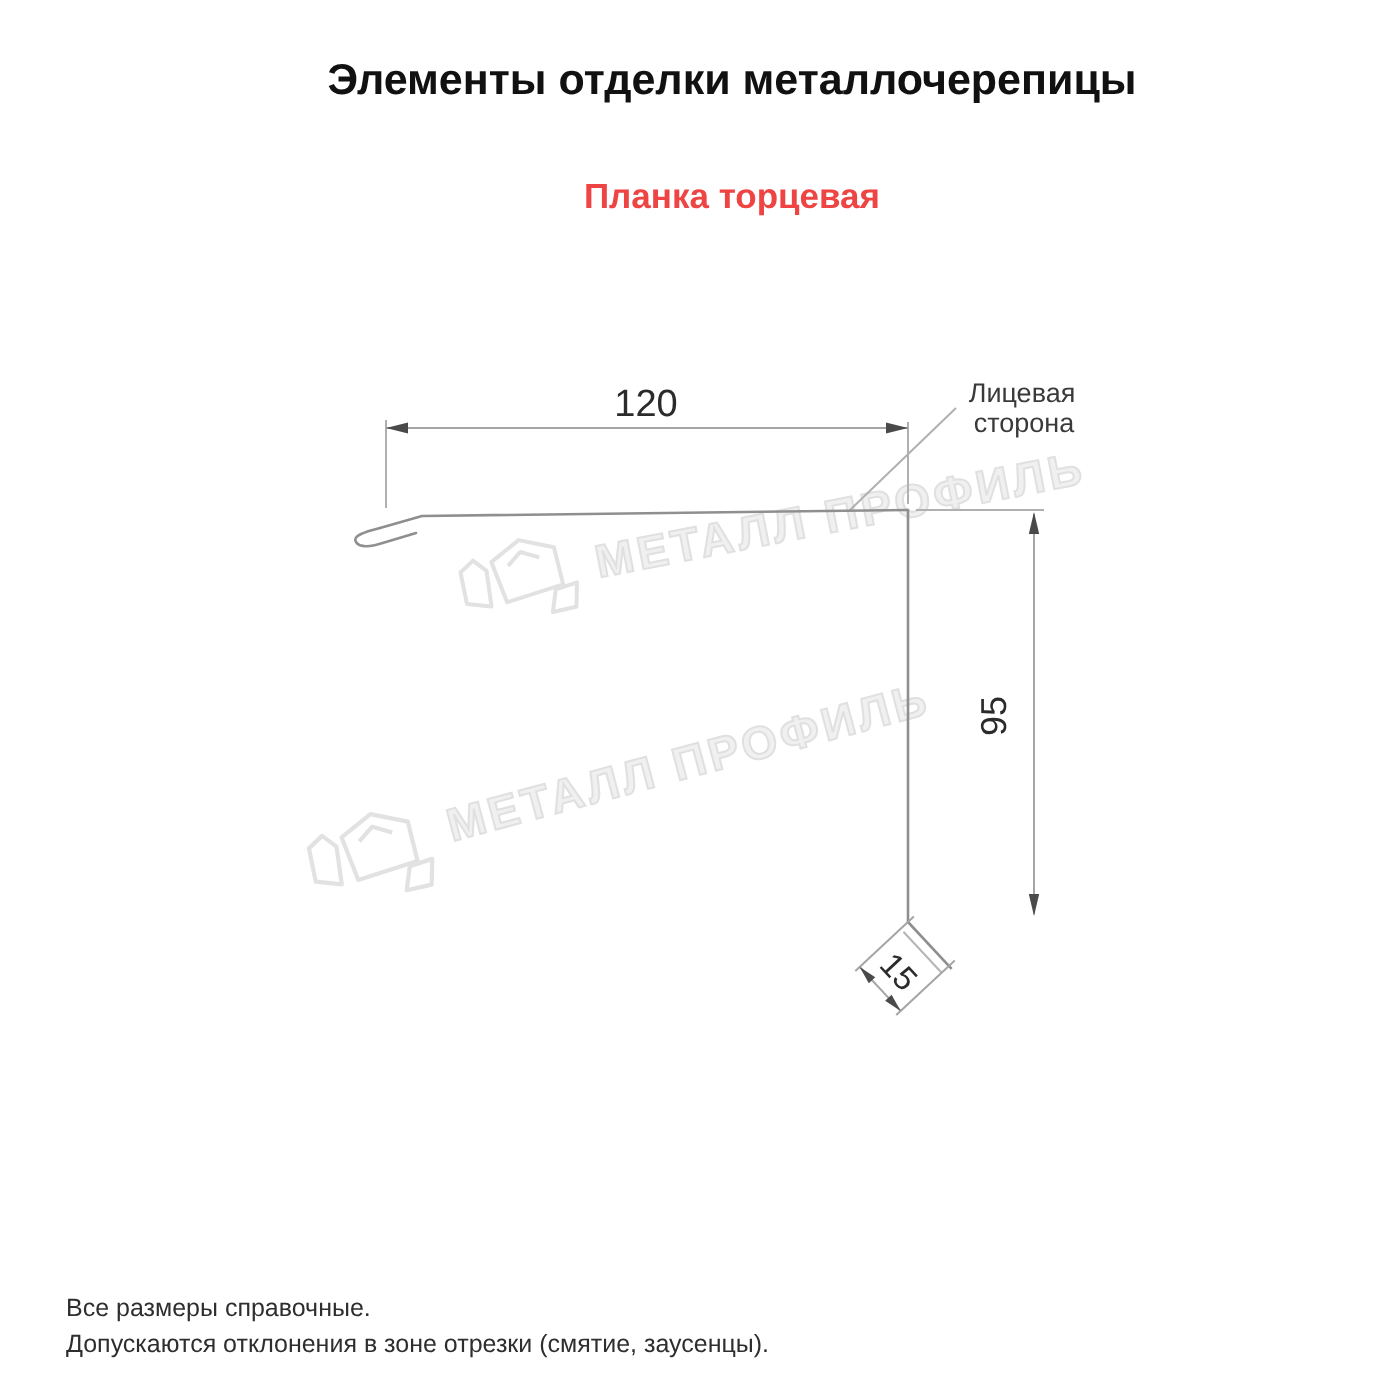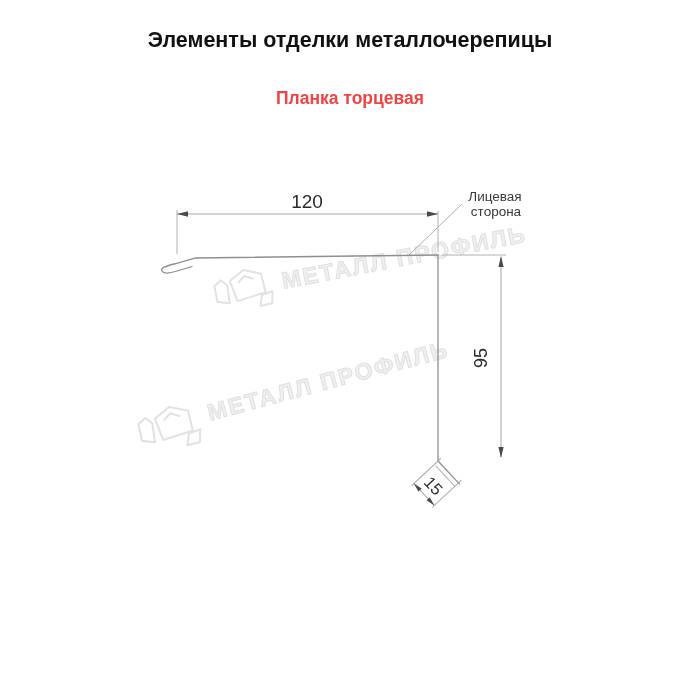--- a/index.html
+++ b/index.html
@@ -3,20 +3,21 @@
 <meta charset="utf-8">
 <style>
   html,body{margin:0;padding:0;}
   .page{
     position:relative;
     width:605px;height:700px;
     background:#ffffff;
     overflow:hidden;
     font-family:"Liberation Sans", sans-serif;
     color:#1c1c1c;
+    margin-left:16px;
   }
   .title{
     position:absolute;left:0;top:27px;width:700px;
     text-align:center;
     font-size:21.5px;font-weight:bold;line-height:26px;
     color:#111;
   }
   .subtitle{
     position:absolute;left:0;top:85px;width:700px;
     text-align:center;
@@ -122,14 +123,18 @@
       <line x1="0" y1="-4" x2="0" y2="36" stroke="#a5a5a5" stroke-width="1"></line>
       <line x1="30" y1="-4" x2="30" y2="36" stroke="#a5a5a5" stroke-width="1"></line>
 
       <line x1="0" y1="33" x2="30" y2="33" stroke="#a5a5a5" stroke-width="1"></line>
       <polygon points="0,33 9,30.8 9,35.2" fill="#4a4a4a"></polygon>
       <polygon points="30,33 21,30.8 21,35.2" fill="#4a4a4a"></polygon>
       <text class="dim-text" x="15" y="26" font-size="16.5" text-anchor="middle">15</text>
     </g>
   </svg>
 
+  <div class="footer">
+    <div>Все размеры справочные.</div>
+    <div>Допускаются отклонения в зоне отрезки (смятие, заусенцы).</div>
+  </div>
 
 </div>
 
 </body></html>

